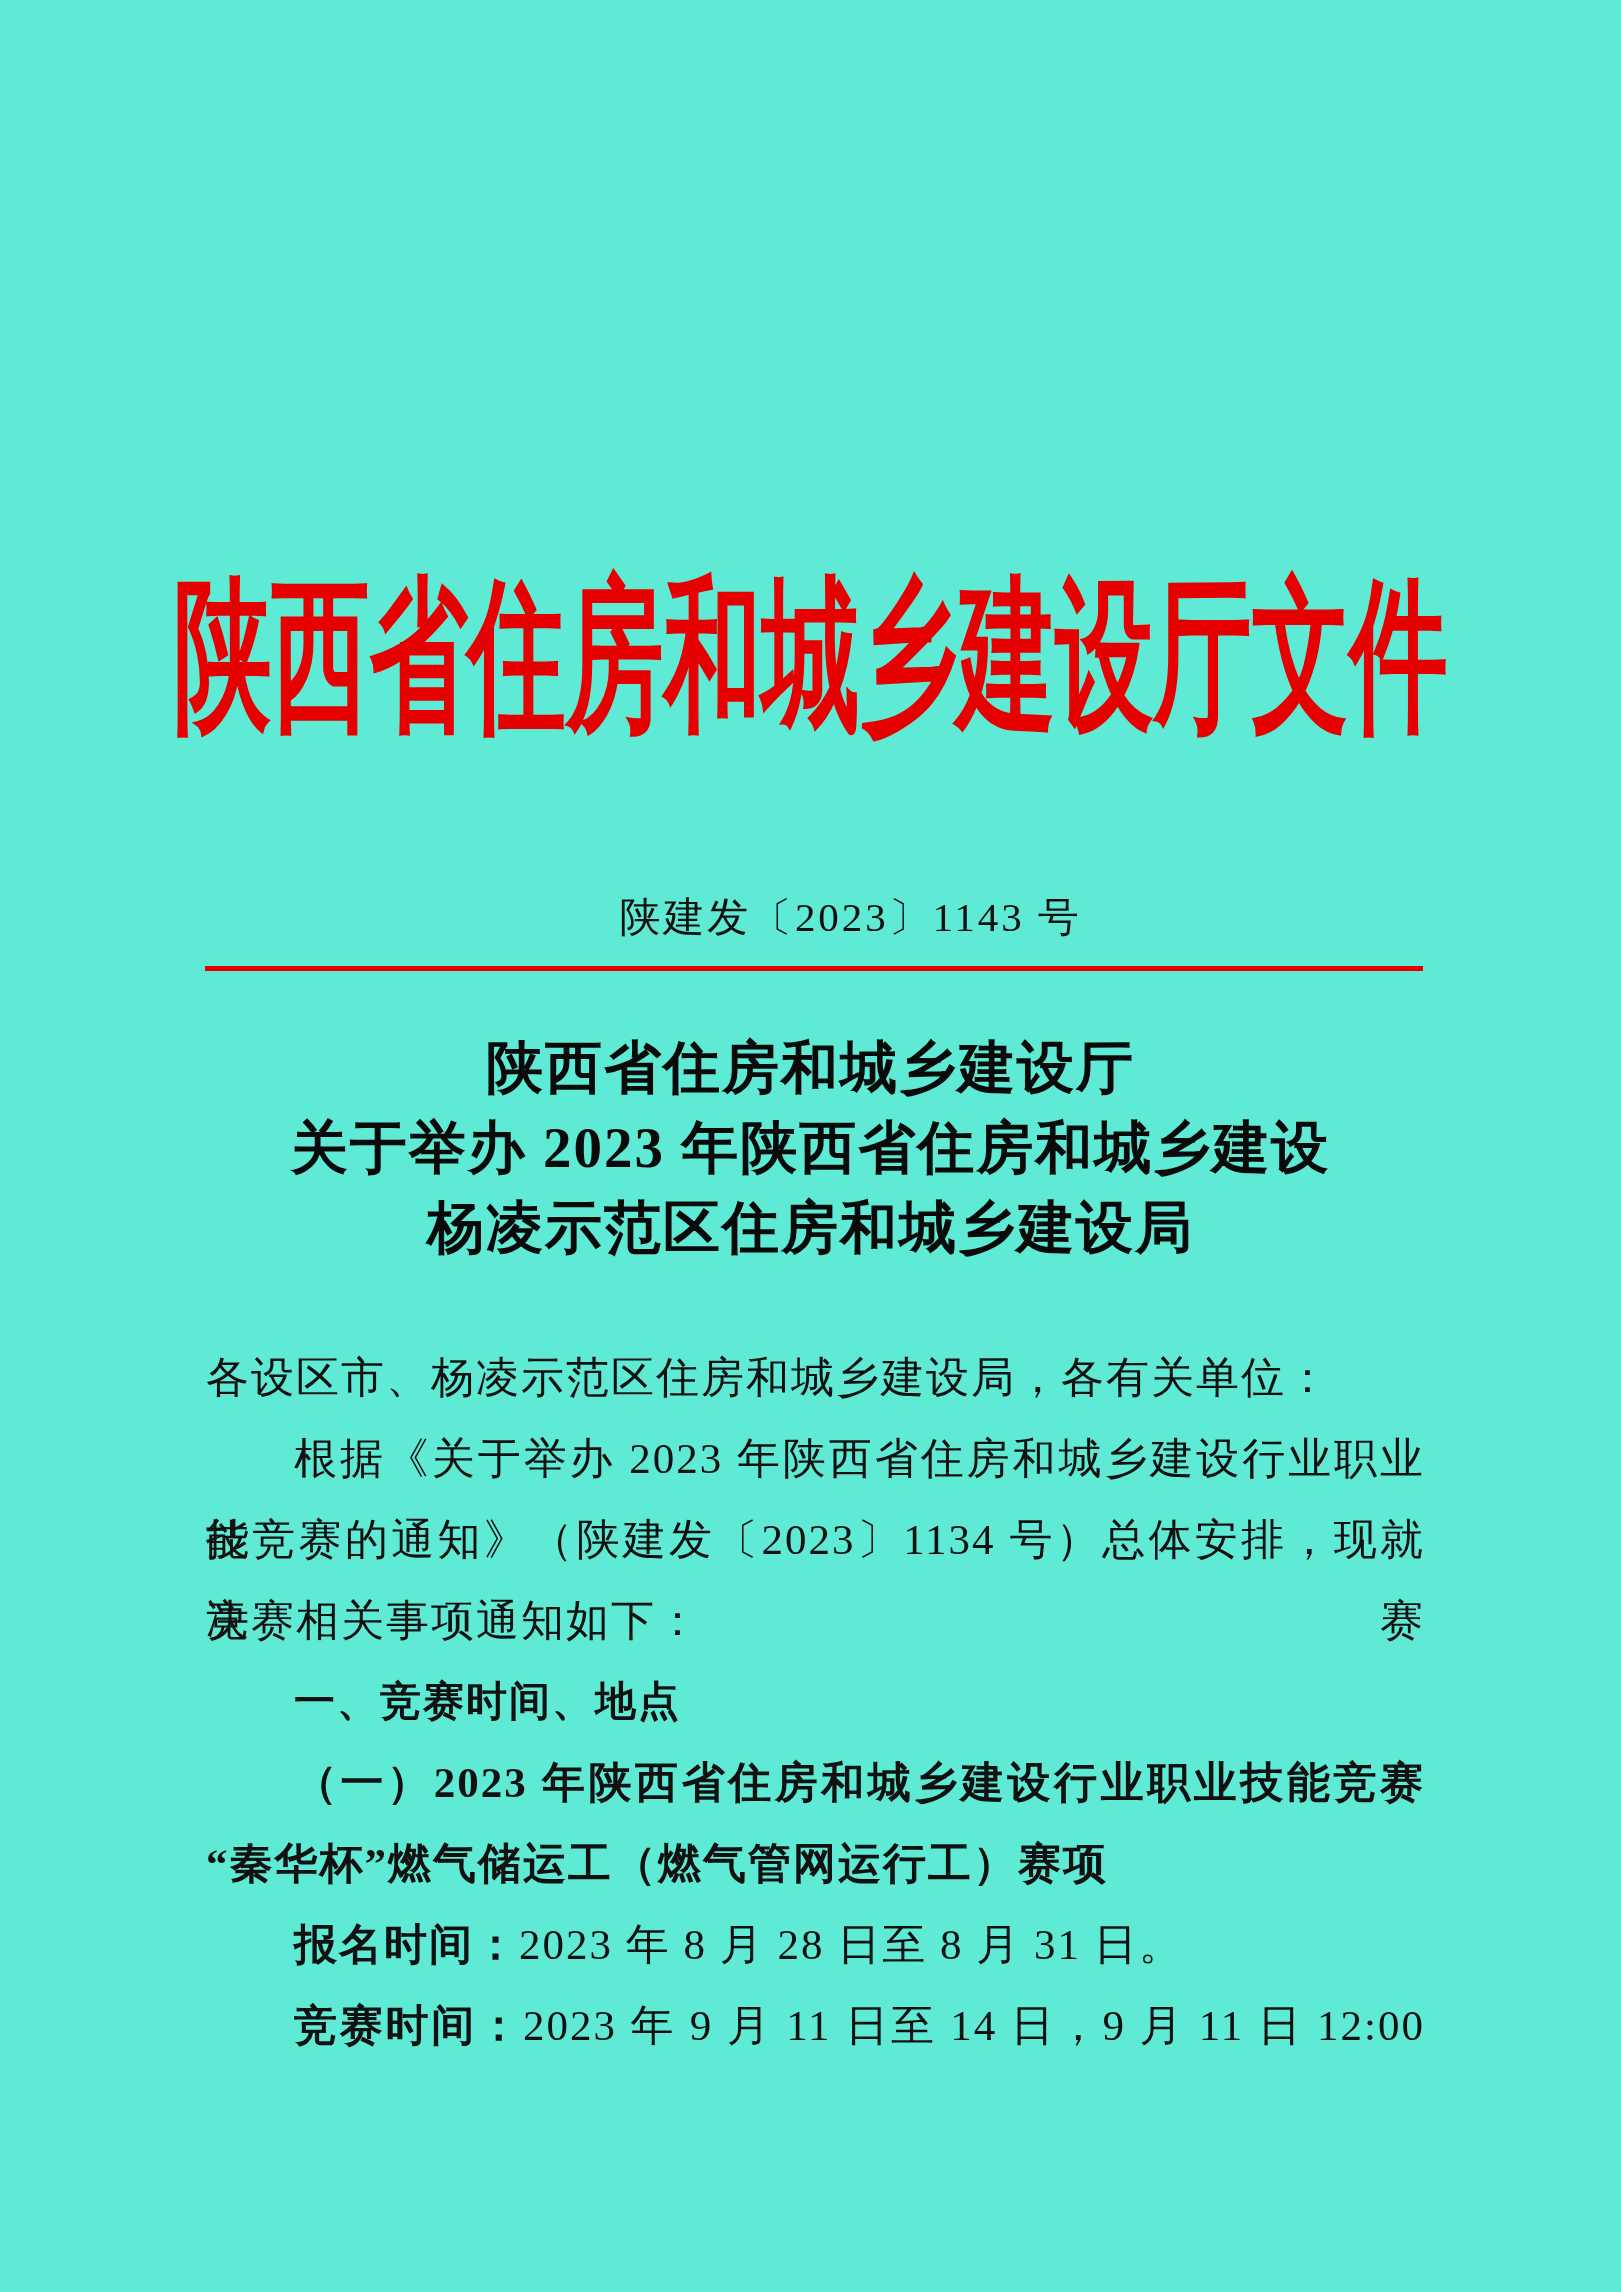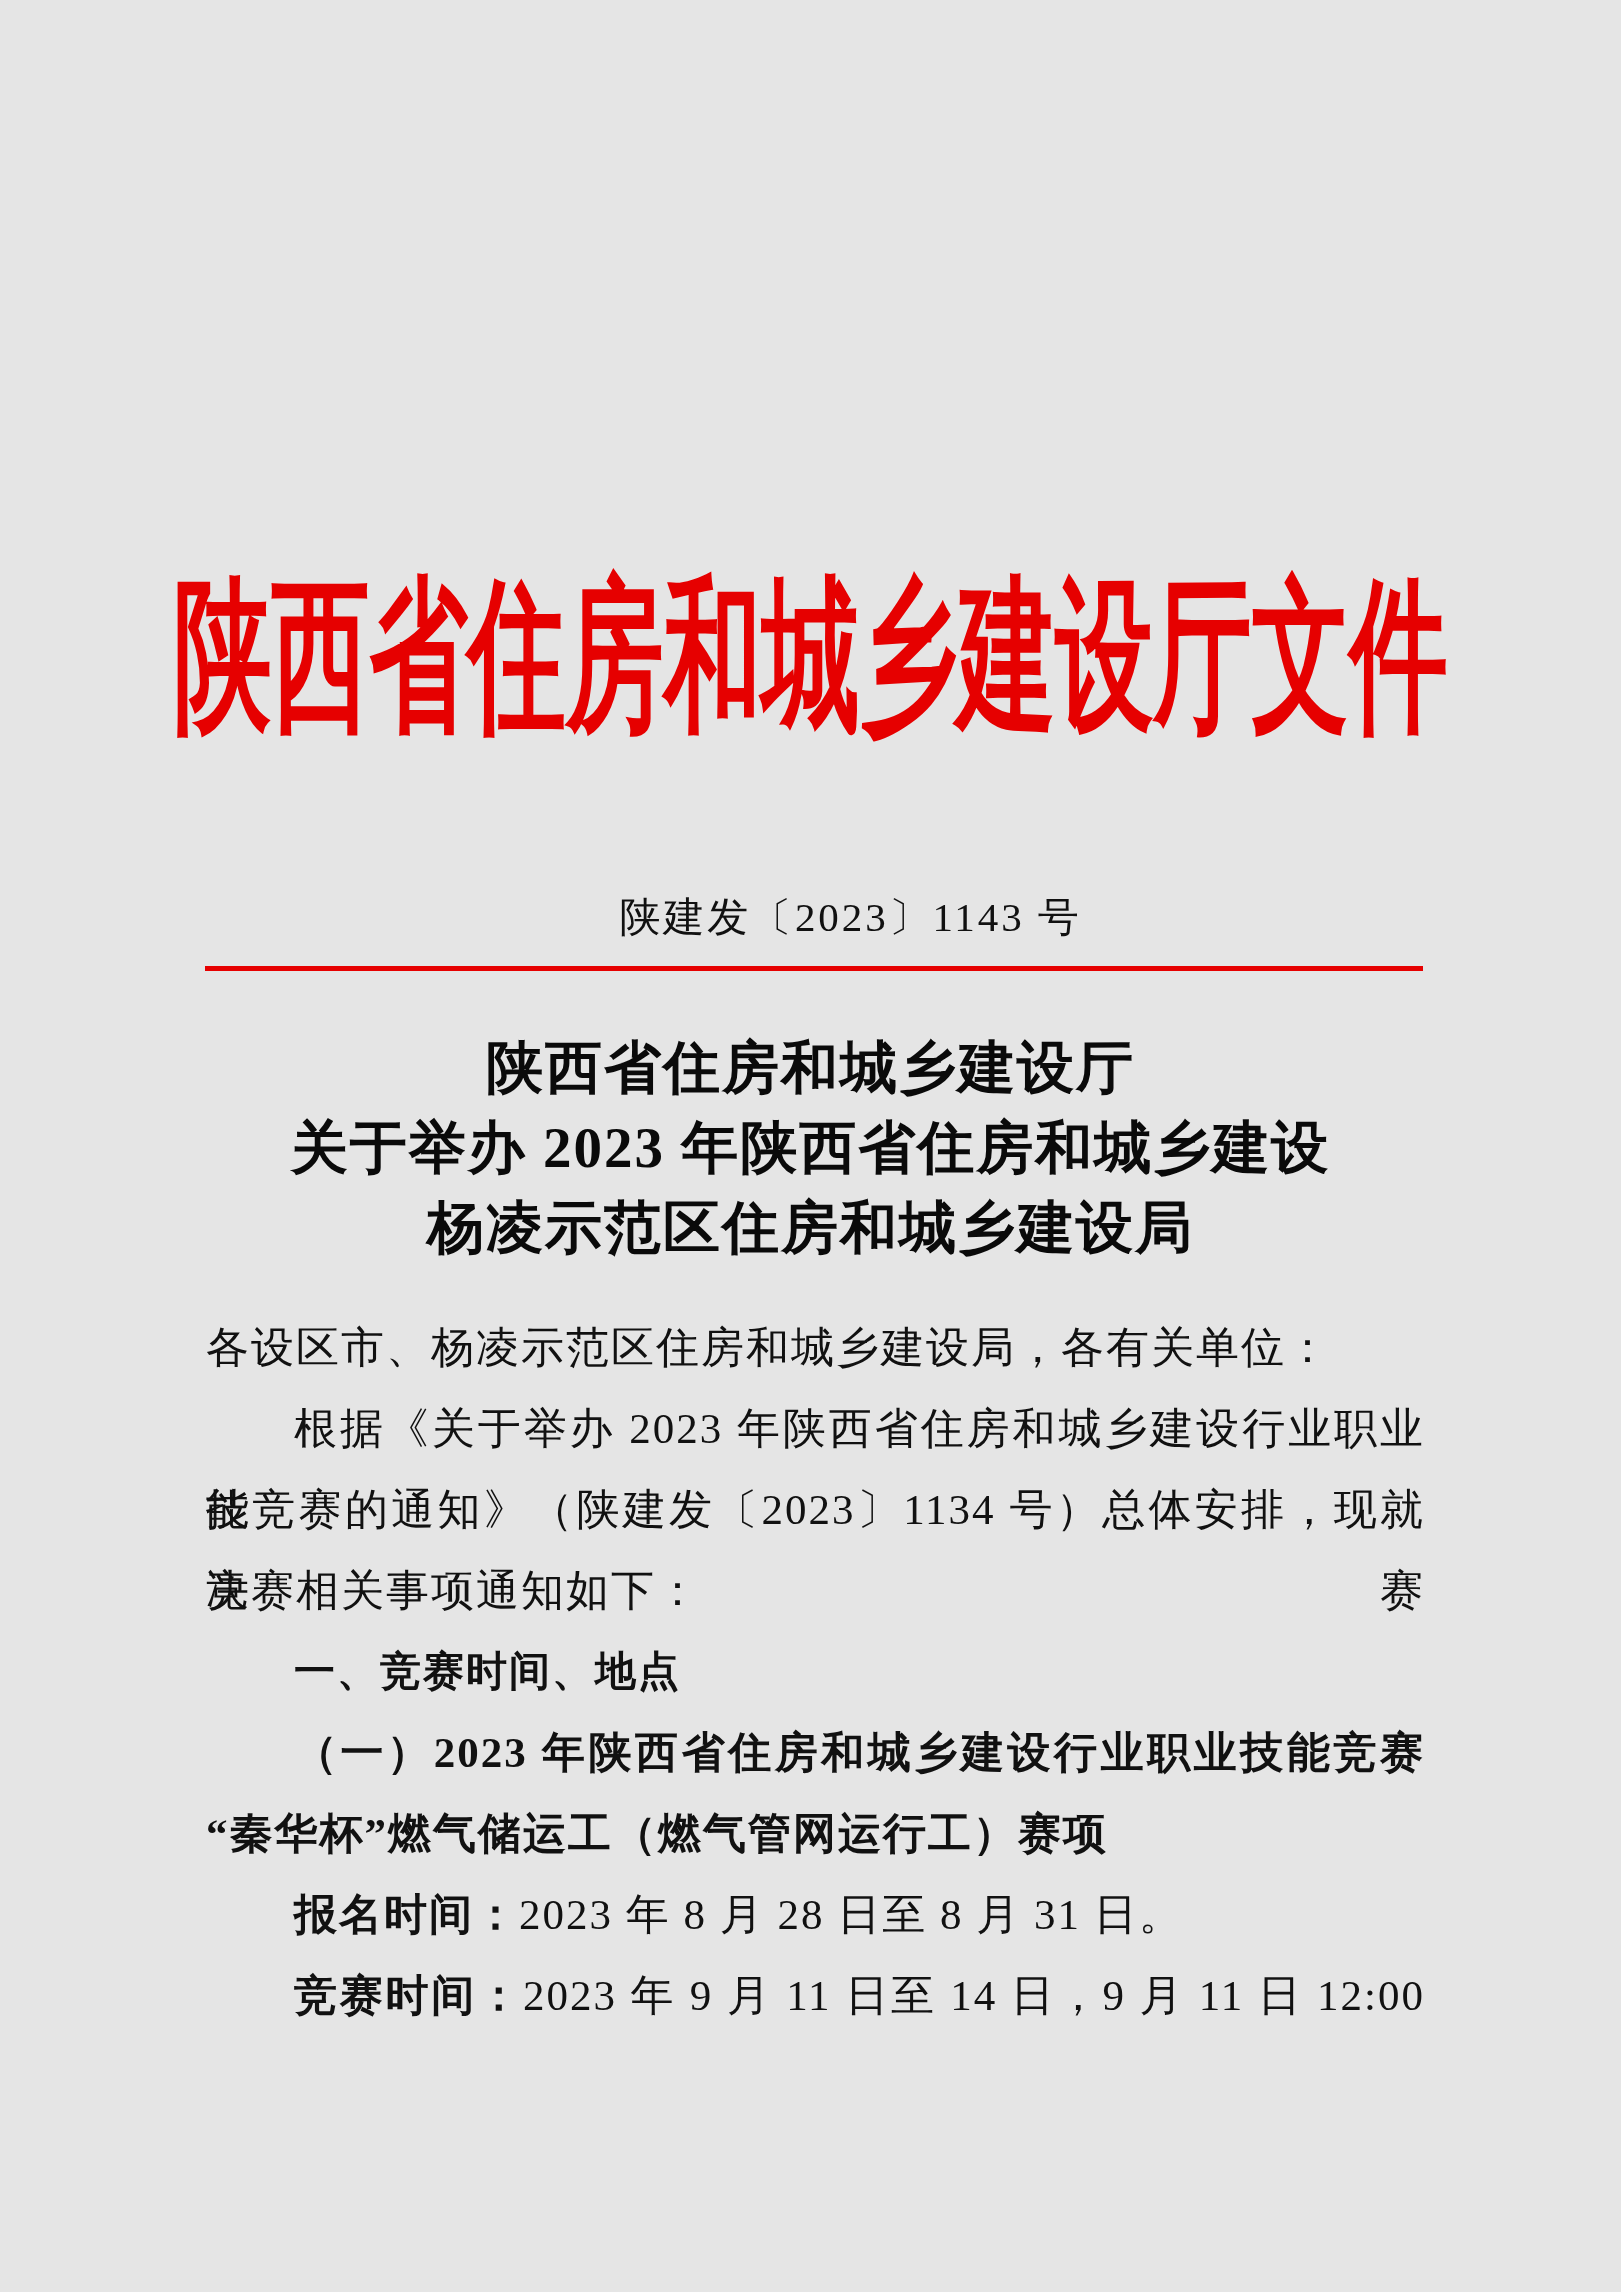--- a/index.html
+++ b/index.html
@@ -4,21 +4,21 @@
 <style>
   html, body {
     margin: 0;
     padding: 0;
     background: #ffffff;
   }
   .page {
     position: relative;
     width: 1621px;
     height: 2293px;
-    background: #e5e5e5;
+    background: #5eead4;
     overflow: hidden;
     font-family: "Liberation Serif", serif;
     color: #000000;
   }
 
   
   .masthead {
     position: absolute;
     top: 567px;
     left: 0;
@@ -69,21 +69,21 @@
     font-weight: bold;
     font-size: 57px;
     line-height: 80px;
     letter-spacing: 2px;
     color: #0a0a0a;
   }
 
   
   .body-text {
     position: absolute;
-    top: 1307px;
+    top: 1337px;
     left: 206px;
     width: 1219px;
     font-size: 43px;
     line-height: 81px;
     letter-spacing: 2px;
     color: #111111;
     white-space: nowrap;
   }
   .line { height: 81px; }
   .indent { text-indent: 88px; }

